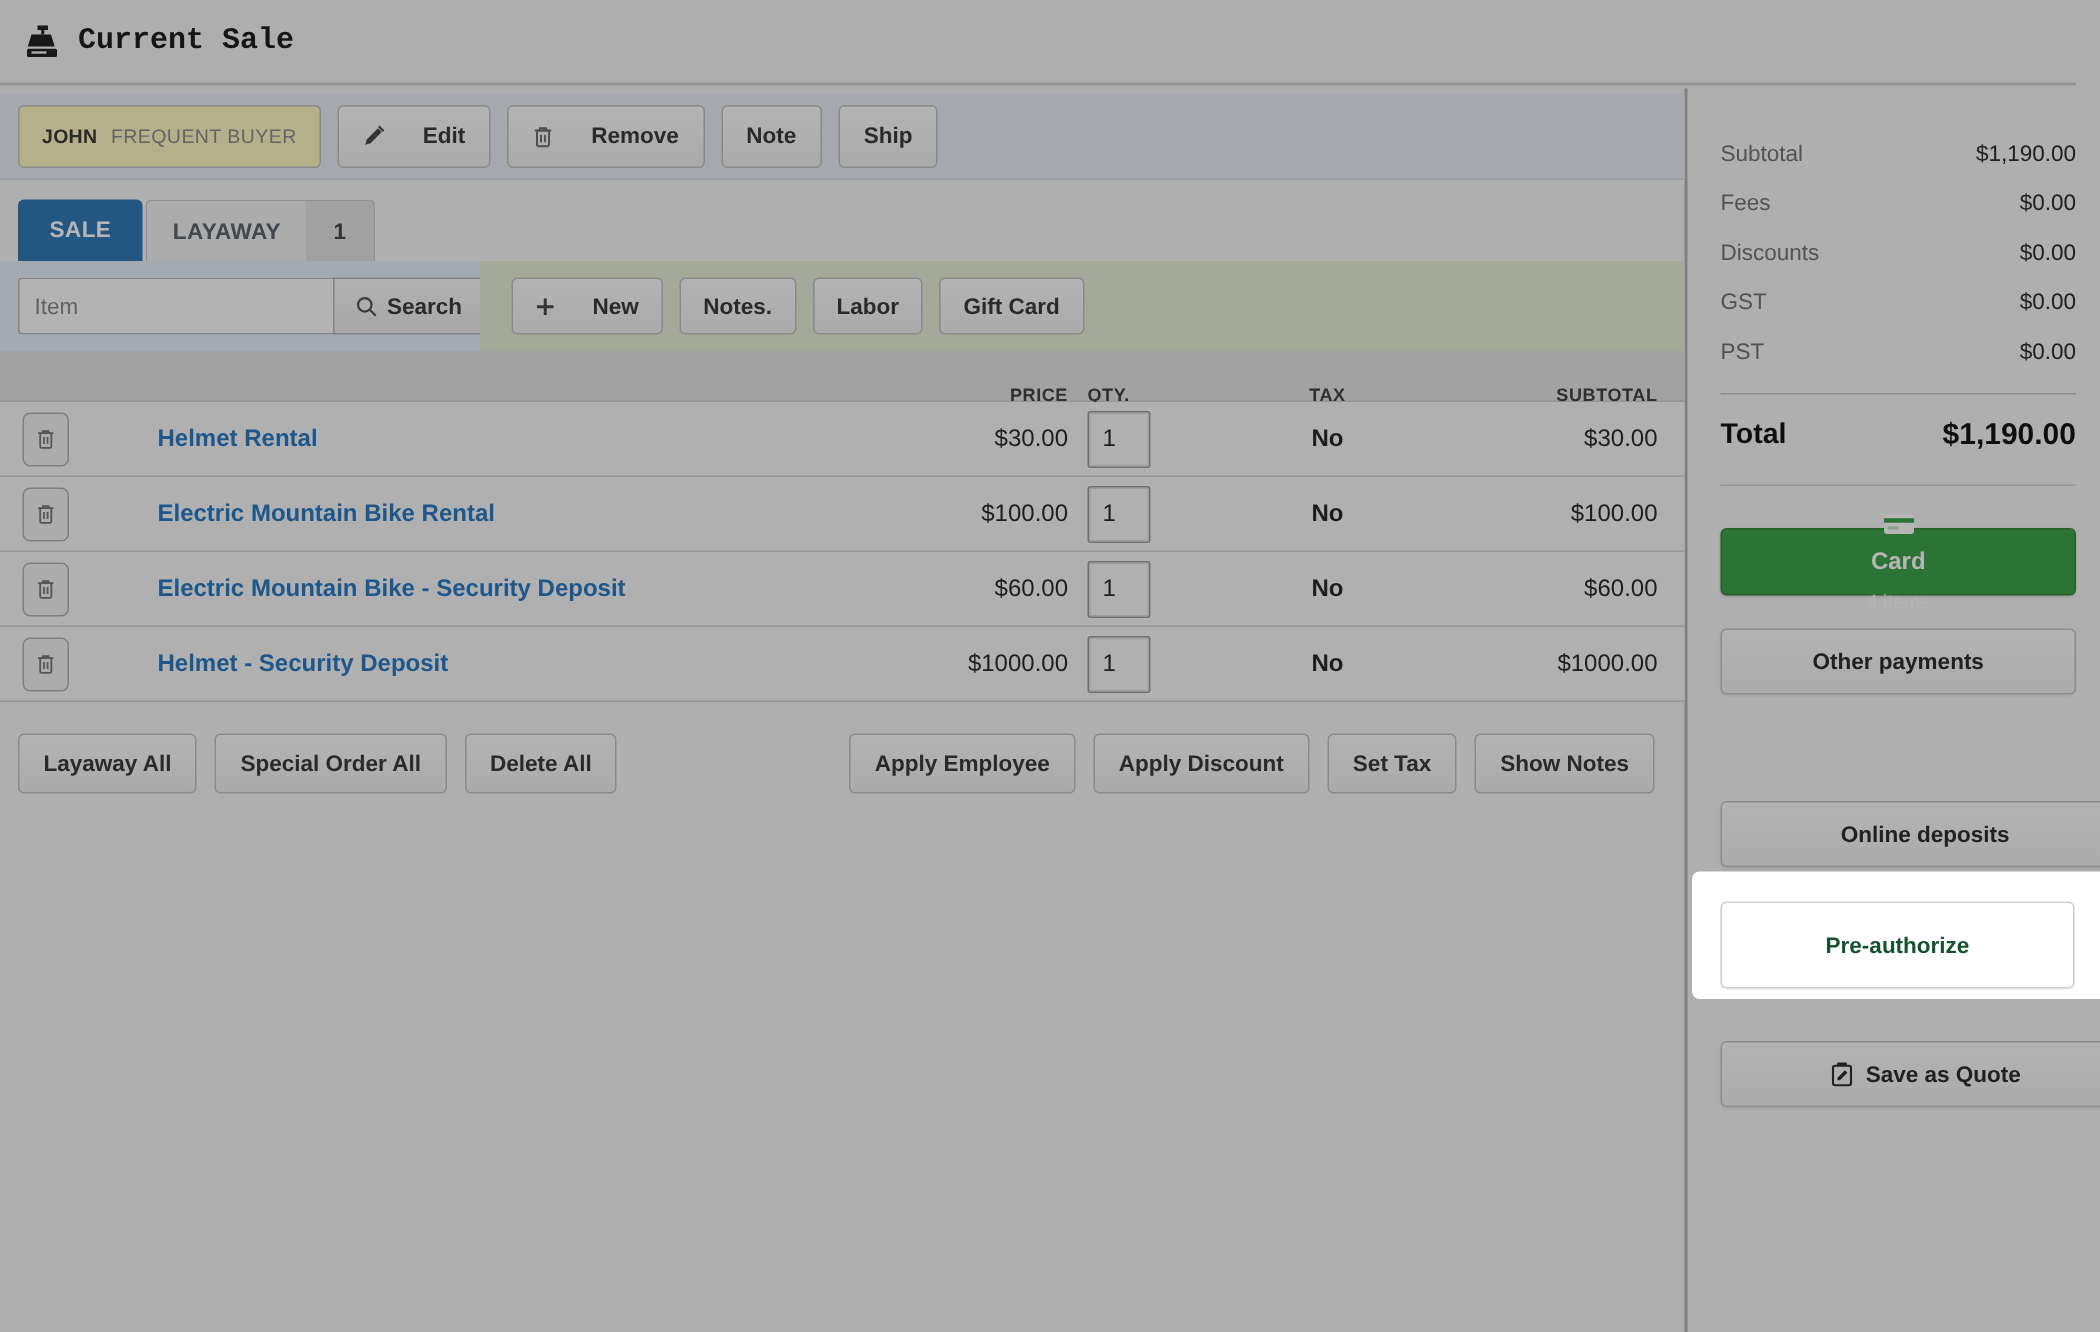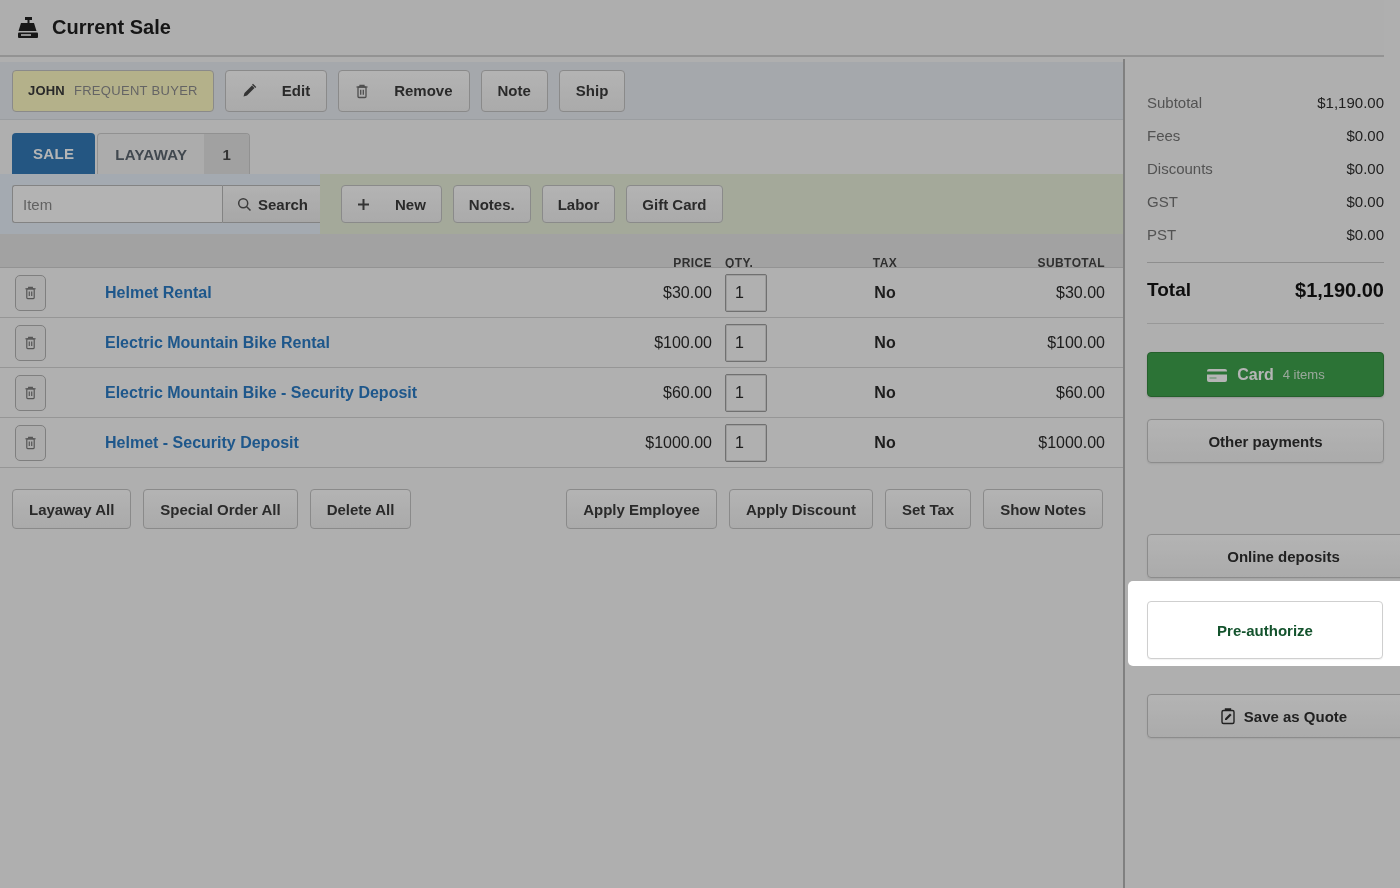--- a/index.html
+++ b/index.html
@@ -10,21 +10,21 @@
     position: relative;
     overflow: hidden;
     color: #333;
   }
   .app { position:absolute; inset:0; }
 
   
   .top-header {
     position:absolute; top:0; left:0; right:16px; height:57px;
     background:#f6f6f6; border-bottom:2px solid #cfcfcf;
-    display:flex; align-items:center; padding-left:15px; gap:11px;
+    display:flex; align-items:center; padding-left:15px; gap:11px;font-family:Liberation Mono, monospace;
   }
   .app-title { font-size:20px; font-weight:700; color:#1f1f1f; }
 
   
   .main { position:absolute; top:59px; left:0; width:1125px; bottom:0; border-right:2px solid #b5b5b5; }
 
   
   .customer-bar {
     position:absolute; top:3px; left:0; right:0; height:58px;
     background:#e9edf2; border-bottom:1px solid #d9dde2;
@@ -128,21 +128,21 @@
   .total-row { display:flex; justify-content:space-between; align-items:center; height:38px; }
   .total-label { font-size:19px; font-weight:700; color:#141414; }
   .total-value { font-size:20px; font-weight:700; color:#141414; }
   .section-divider { border-top:1px solid #d6d6d6; margin-top:14px; }
 
   .pay-buttons { padding:0 16px 0 20px; }
   .card-btn {
     margin-top:28px; width:100%; height:45px; border-radius:4px;
     background:#3fa24c; border:1px solid #35883f;
     display:flex; align-items:center; justify-content:center; gap:9px;
-    cursor:pointer; box-shadow:0 1px 2px rgba(0,0,0,.15);
+    cursor:pointer; box-shadow:0 1px 2px rgba(0,0,0,.15);flex-direction:column;
   }
   .card-btn-label { color:#fff; font-size:16px; font-weight:700; }
   .card-btn-sub { color:rgba(255,255,255,.8); font-size:13px; }
   .side-btn {
     width:100%; height:44px; border-radius:4px;
     background:linear-gradient(#fdfdfd,#f1f1f1); border:1px solid #c6c6c6;
     display:flex; align-items:center; justify-content:center; gap:8px;
     font-size:15px; font-weight:700; color:#2f2f2f; cursor:pointer;
     box-shadow:0 1px 2px rgba(0,0,0,.08);
   }

